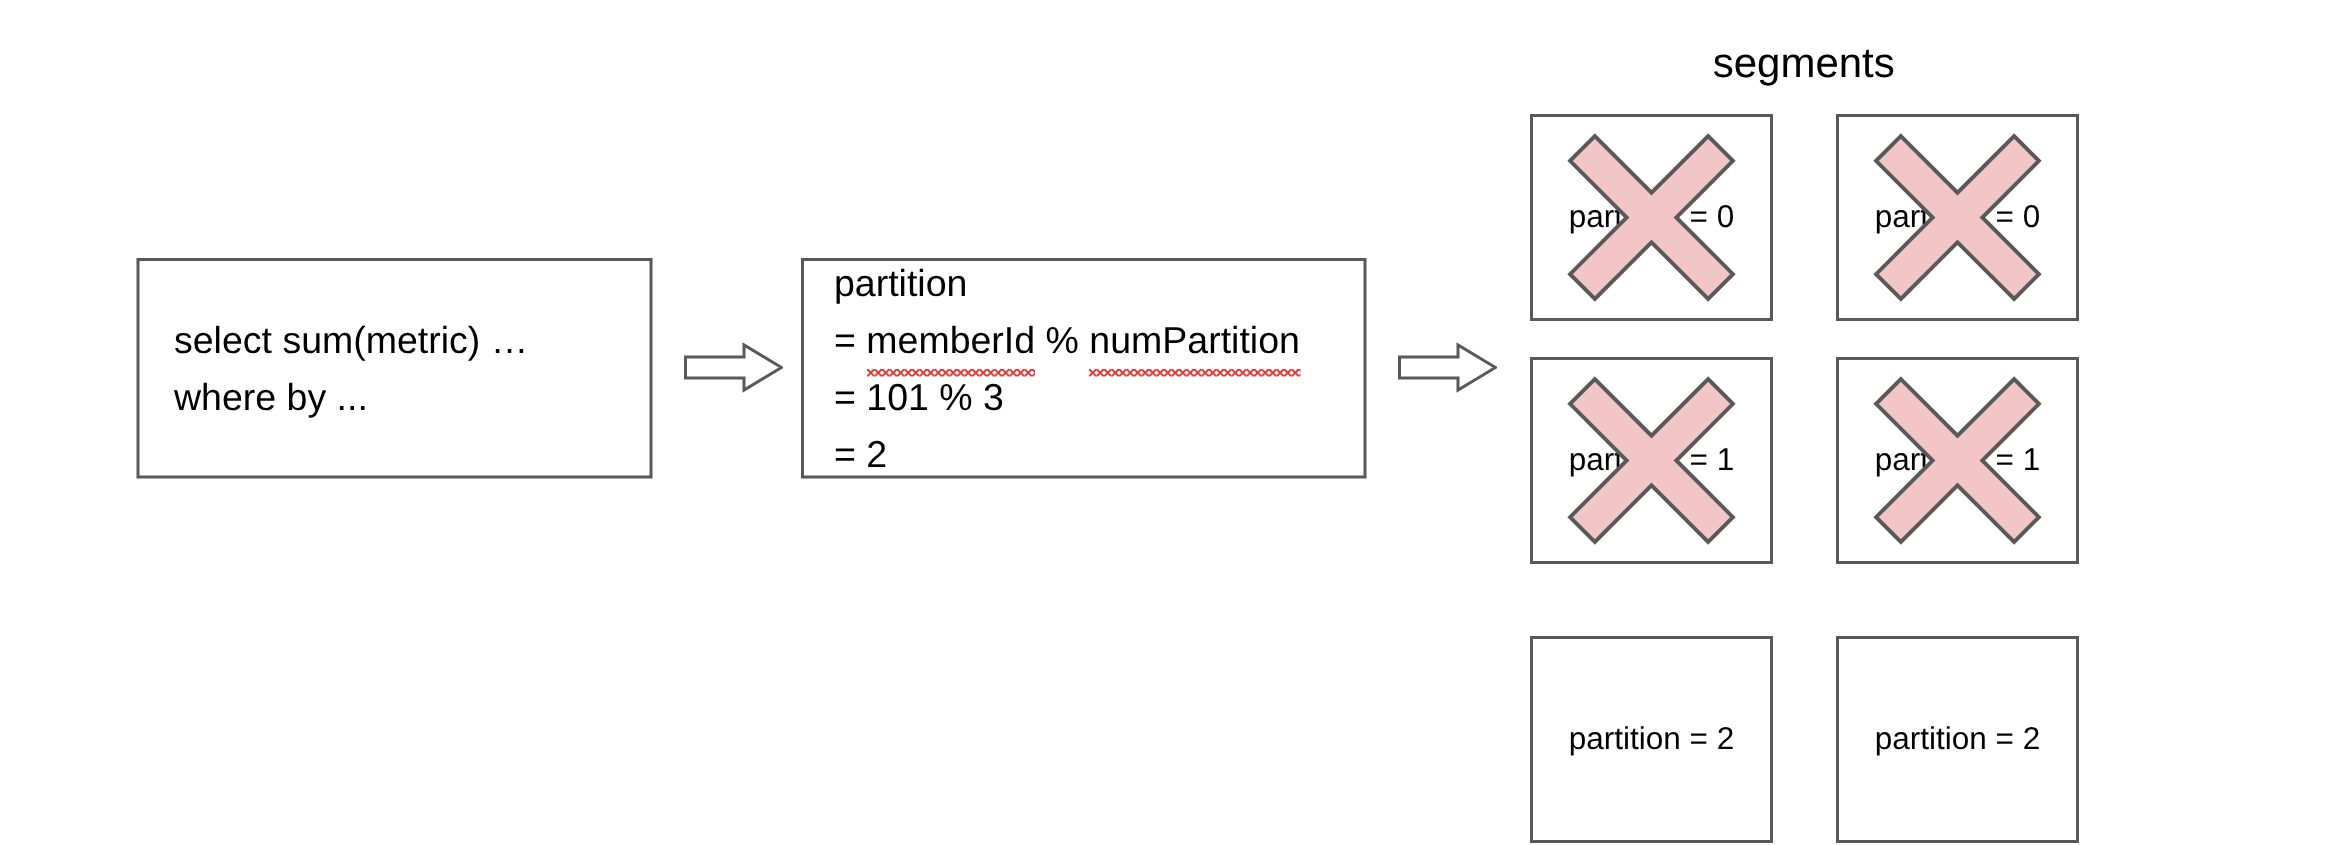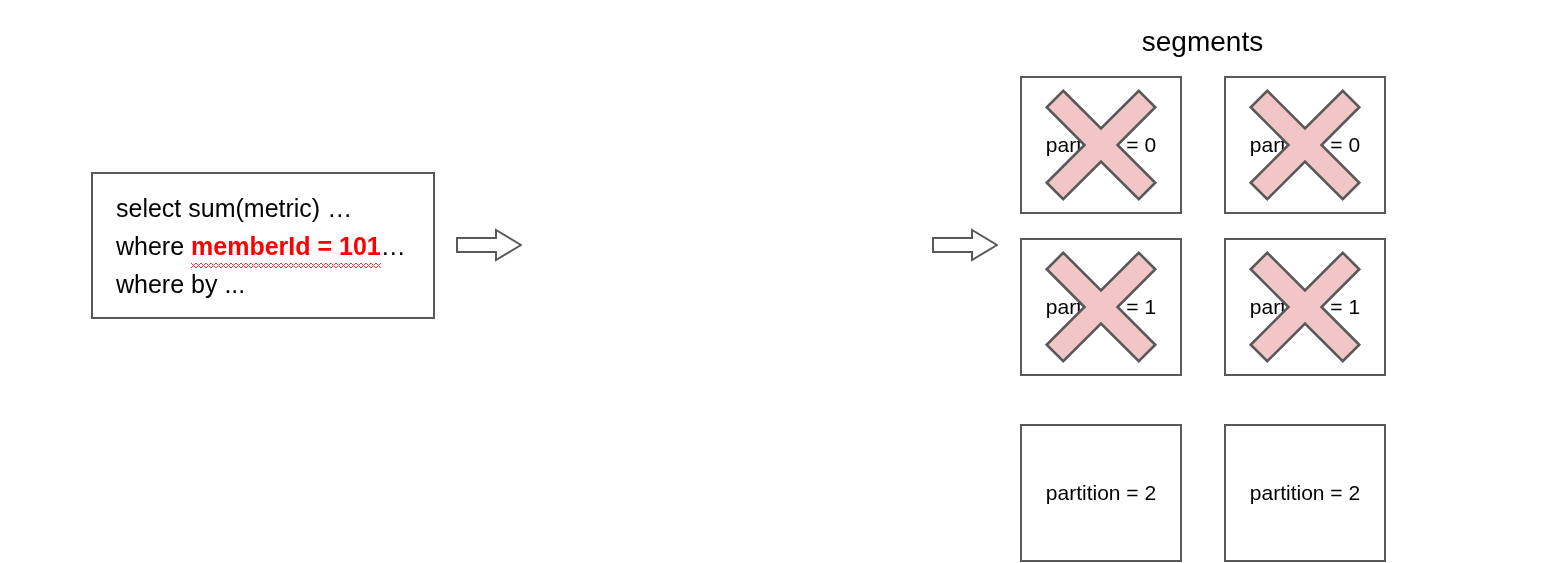--- a/index.html
+++ b/index.html
@@ -132,34 +132,47 @@
 <body>
 
 <div class="stage">
 
   <div class="flow-box" id="query-box">
     <div class="lines">
       <div>
         <span>select sum(metric) …</span>
       </div>
       <div>
-        <span>where </span><span class="hl-red squiggle">memberId = 101</span><span>…</span>
-      </div>
-      <div>
         <span>where by ...</span>
       </div>
     </div>
   </div>
 
   <div class="flow-arrow" id="arrow-1">
     <svg width="66" height="34" viewBox="0 0 66 34">
       <polygon points="1,10 40,10 40,2 65,17 40,32 40,24 1,24" fill="#ffffff" stroke="#595959" stroke-width="2" stroke-linejoin="miter"></polygon>
     </svg>
   </div>
 
+  <div class="flow-box" id="partition-box">
+    <div class="lines">
+      <div>
+        <span>partition</span>
+      </div>
+      <div>
+        <span>= </span><span class="squiggle squiggle-dark">memberId</span><span> % </span><span class="squiggle squiggle-dark">numPartition</span>
+      </div>
+      <div>
+        <span>= 101 % 3</span>
+      </div>
+      <div>
+        <span>= 2</span>
+      </div>
+    </div>
+  </div>
 
   <div class="flow-arrow" id="arrow-2">
     <svg width="66" height="34" viewBox="0 0 66 34">
       <polygon points="1,10 40,10 40,2 65,17 40,32 40,24 1,24" fill="#ffffff" stroke="#595959" stroke-width="2" stroke-linejoin="miter"></polygon>
     </svg>
   </div>
 
   <div id="segments-title">segments</div>
 
   <div class="segment-cell col-a row-1">

